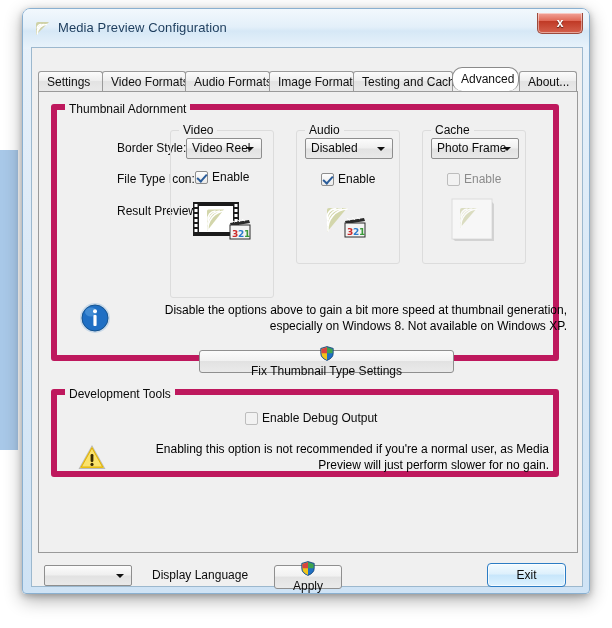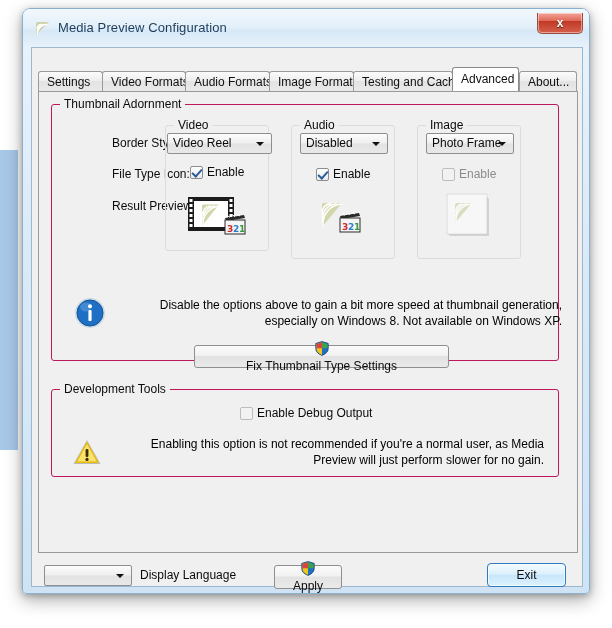--- a/index.html
+++ b/index.html
@@ -112,35 +112,36 @@
     white-space: nowrap;
     cursor: pointer;
     box-sizing: border-box;
   }
   .tab.selected {
     height: 24px;
     line-height: 23px;
     background: #ffffff;
     border-color: #8a8a8a;
     z-index: 5;
+    border-radius: 10px;
   }
 
   #tabpage {
     position: absolute;
     left: 6px; top: 43px;
     width: 540px; height: 462px;
     background: #f0f0f0;
     border: 1px solid #9a9a9a;
     box-sizing: border-box;
   }
 
   
   .groupbox {
     position: absolute;
-    border: 1px solid #be185d;
+    border: 6px solid #be185d;
     border-radius: 3px;
     box-sizing: border-box;
   }
   .groupbox > .gb-title {
     position: absolute;
     top: -8px; left: 8px;
     padding: 0 4px;
     background: #f0f0f0;
     font-size: 12px;
     color: #0b0b0b;
@@ -148,21 +149,21 @@
   }
 
   #gb-adornment { left: 12px; top: 12px; width: 508px; height: 257px; }
   #gb-devtools  { left: 12px; top: 297px; width: 508px; height: 88px; }
 
   .subgroup { position: absolute; border: 1px solid #dcdcdc; border-radius: 3px; box-sizing: border-box; }
   .subgroup > .gb-title {
     position: absolute; top: -8px; left: 8px; padding: 0 4px;
     background: #f0f0f0; font-size: 12px; color: #0b0b0b; white-space: nowrap;
   }
-  #sg-video { left: 113px; top: 20px; width: 104px; height: 126px; }
+  #sg-video { left: 113px; top: 20px; width: 104px; height: 168px; }
   #sg-audio { left: 239px; top: 20px; width: 104px; height: 134px; }
   #sg-image { left: 365px; top: 20px; width: 104px; height: 134px; }
 
   
   .rowlabel {
     position: absolute;
     font-size: 12px;
     color: #0b0b0b;
     white-space: nowrap;
   }
@@ -190,21 +191,21 @@
     overflow: hidden;
   }
   .combo .combo-arrow {
     position: absolute;
     right: 7px; top: 8px;
     width: 0; height: 0;
     border-left: 4px solid transparent;
     border-right: 4px solid transparent;
     border-top: 4px solid #101010;
   }
-  #combo-video { left: 115px; top: 28px; width: 105px; }
+  #combo-video { left: 129px; top: 28px; width: 76px; }
   #combo-audio { left: 248px; top: 28px; width: 88px; }
   #combo-image { left: 374px; top: 28px; width: 88px; }
   #combo-language { left: 12px; top: 12px; width: 88px; }
 
   
   .checkrow {
     position: absolute;
     display: flex;
     align-items: center;
     gap: 4px;
@@ -288,21 +289,21 @@
   #btn-apply { left: 235px; top: 473px; width: 68px; height: 24px; }
   #btn-exit {
     left: 461px; top: 557px; width: 79px; height: 24px;
     border: 1px solid #2b7cc4;
     border-radius: 4px;
     background: linear-gradient(180deg, #f3fbff 0%, #ddf0fc 46%, #c7e6fb 50%, #ddf2fe 100%);
     box-shadow: inset 0 0 0 1px rgba(255,255,255,0.7);
   }
   #lbl-language {
     position: absolute;
-    left: 108px; top: 16px;
+    left: 120px; top: 16px;
     font-size: 12px;
     color: #0b0b0b;
     white-space: nowrap;
   }
 
   .shield { width: 14px; height: 15px; flex: none; }
 </style>
 </head>
 <body>
 
@@ -424,21 +425,21 @@
               <path d="M3 2.5 L6 4.2 M8 1.8 L11 3.6 M13 1.2 L16 3" stroke="#ffffff" stroke-width="1"></path>
               <rect x="1" y="7" width="20" height="14" fill="#f4f4f4" stroke="#2a2a2a" stroke-width="1"></rect>
               <text x="3" y="18.5" font-family="DejaVu Sans, sans-serif" font-size="9" font-weight="bold" fill="#cc2b2b">3</text>
               <text x="9" y="18.5" font-family="DejaVu Sans, sans-serif" font-size="9" font-weight="bold" fill="#2b7ccc">2</text>
               <text x="15" y="18.5" font-family="DejaVu Sans, sans-serif" font-size="9" font-weight="bold" fill="#3a9a3a">1</text>
             </g>
           </svg>
         </div>
 
         <div class="subgroup" id="sg-image">
-          <span class="gb-title">Image</span>
+          <span class="gb-title">Cache</span>
         </div>
         <div class="combo" id="combo-image">
           <span class="combo-text">Photo Frame</span>
           <span class="combo-arrow"></span>
         </div>
         <div class="checkrow disabled" id="chk-image">
           <span class="cbox disabled"></span>
           <span>Enable</span>
         </div>
         <div class="preview" id="prev-image">

